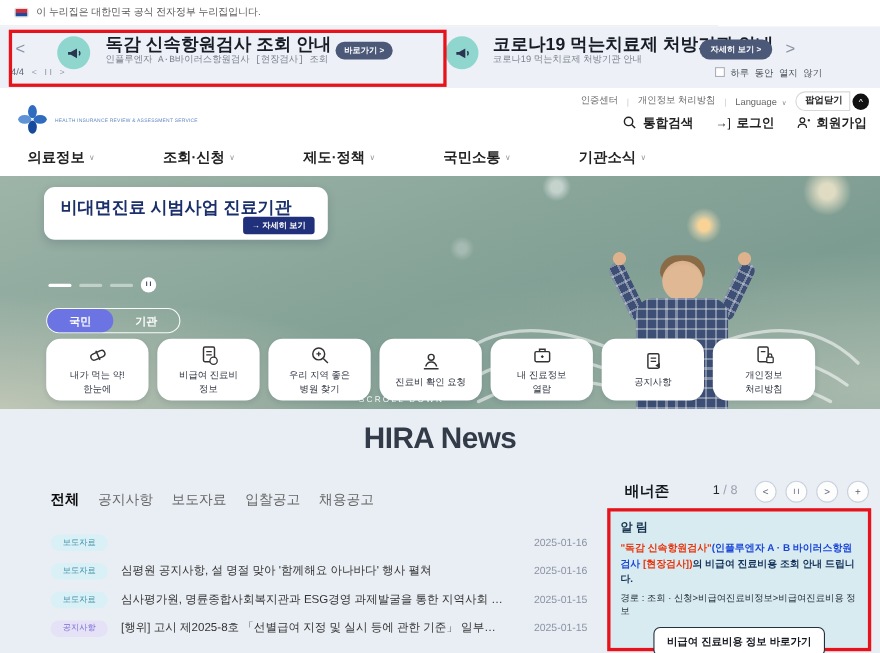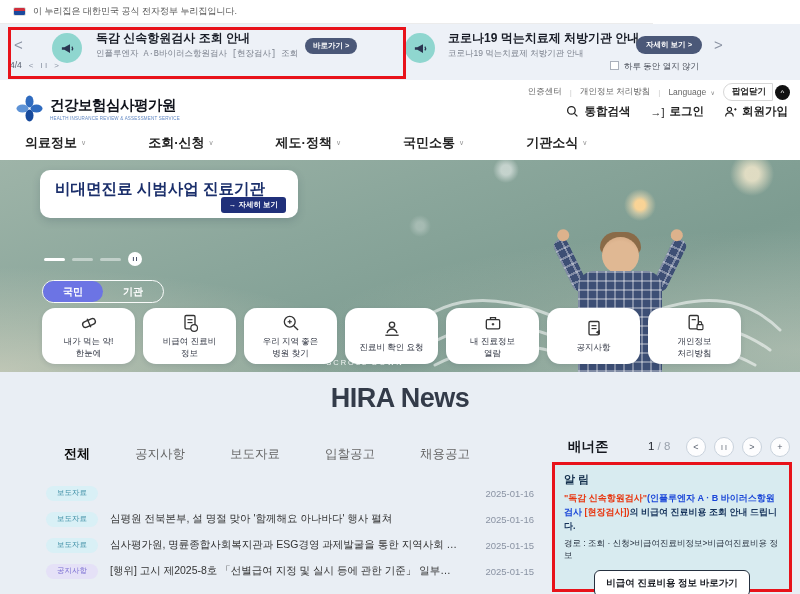--- a/index.html
+++ b/index.html
@@ -14,28 +14,28 @@
     background:linear-gradient(180deg,#cf2e3c 50%,#1b4a9e 50%); border:1px solid #ddd; }
   .official span { font-size:9px; color:#555; }
 
   
   .popupbar { position:absolute; left:0; top:24px; width:800px; height:56px; background:#edf1f7; }
   .annot-box { position:absolute; left:8px; top:3px; width:398px; height:52px;
     border:3px solid #e8121a; }
   .pp-chev { position:absolute; font-size:15px; color:#8b93a3; cursor:pointer; }
   .pp-icon { position:absolute; width:30px; height:30px; border-radius:50%; background:#8fd6cf;
     display:flex; align-items:center; justify-content:center; }
-  .pp-title { position:absolute; font-size:12px; font-weight:bold; color:#181c26; white-space:nowrap;text-align:right; }
+  .pp-title { position:absolute; font-size:16px; font-weight:bold; color:#181c26; white-space:nowrap;text-align:right; }
   .pp-sub { position:absolute; font-size:8.5px; color:#7c828e; white-space:nowrap; }
   .pp-cta { position:absolute; background:#4b5878; color:#fff; font-size:7.5px; font-weight:bold;
     border:none; border-radius:8px; padding:3px 8px; cursor:pointer; white-space:nowrap; }
   .pp-pager { position:absolute; left:10px; top:36px; font-size:8.5px; color:#5a6170;
     display:flex; gap:7px; align-items:center; }
   .pp-pager .pg-ctl { cursor:pointer; color:#8b93a3; font-size:8px; }
-  .chk-row { position:absolute; left:610px; top:37px; display:flex; gap:5px; }
+  .chk-row { position:absolute; left:650px; top:37px; display:flex; gap:5px;font-family:Liberation Mono, monospace; }
   .chk-box { width:9px; height:9px; border:1px solid #aab0bb; background:#fff; cursor:pointer; }
   .chk-row label { font-size:8.5px; color:#4a4f5a; }
 
   
   .header { position:absolute; left:0; top:80px; width:800px; height:80px; background:#fff; }
   .util { position:absolute; right:10px; top:3px; display:flex; align-items:center; gap:8px; }
   .util .u-item { font-size:8.5px; color:#666; cursor:pointer; }
   .util .u-sep { font-size:8px; color:#ccc; }
   .util .caret { font-size:6px; color:#888; margin-left:2px; }
   .pclose-label { font-size:8.5px; font-weight:bold; color:#222; border:1px solid #d7d7d7;
@@ -98,21 +98,21 @@
   .qcard { width:93px; height:56px; background:#fff; border-radius:13px; box-shadow:0 2px 5px rgba(30,50,70,0.12);
     display:flex; flex-direction:column; align-items:center; justify-content:center; gap:3px; cursor:pointer; }
   .qcard .ql { font-size:8.5px; color:#2e3340; text-align:center; line-height:1.3; white-space:pre-line; font-weight:500; }
   .scrolldown { position:absolute; left:290px; top:198px; width:150px; text-align:center; z-index:5;
     font-size:7.5px; letter-spacing:2px; color:rgba(255,255,255,0.9); }
 
   
   .news { position:absolute; left:0; top:372px; width:800px; height:222px; background:#e9eef4; }
   .news-title { position:absolute; left:0; top:11px; width:800px; text-align:center;
     font-size:27px; font-weight:800; color:#333b49; letter-spacing:-0.5px; }
-  .tabs { position:absolute; left:64px; top:73px; display:flex; gap:45px; align-items:baseline; }
+  .tabs { position:absolute; left:46px; top:73px; display:flex; gap:17px; align-items:baseline; }
   .tab { font-size:12.5px; color:#666; cursor:pointer; }
   .tab.on { font-weight:bold; color:#0c0c0c; font-size:13px; }
   .nlist { position:absolute; left:46px; top:108px; width:488px; }
   .nrow { position:relative; width:488px; height:26px; display:flex; align-items:center; cursor:pointer; }
   .badge { width:52px; height:15px; border-radius:8px; font-size:7.5px; display:flex; align-items:center;
     justify-content:center; flex:0 0 52px; }
   .badge.press { background:#d9f0f6; color:#3f8fa6; }
   .badge.notice { background:#e5e1f7; color:#7a6ed2; }
   .ntitle { font-size:10.5px; color:#333; margin-left:12px; white-space:nowrap; overflow:hidden;
     text-overflow:ellipsis; max-width:350px; }
@@ -198,21 +198,20 @@
     </div>
 
     <div class="logo">
       <svg width="27" height="27" viewBox="0 0 27 27">
         <ellipse cx="13.5" cy="6.5" rx="4" ry="6" fill="#2f6bbf"></ellipse>
         <ellipse cx="13.5" cy="20.5" rx="4" ry="6" fill="#174a9c"></ellipse>
         <ellipse cx="6.5" cy="13.5" rx="6" ry="4" fill="#5e93d6"></ellipse>
         <ellipse cx="20.5" cy="13.5" rx="6" ry="4" fill="#2f6bbf"></ellipse>
       </svg>
       <div class="logo-txt">
-        <div class="ko">건강보험심사평가원</div>
         <div class="en">HEALTH INSURANCE REVIEW &amp; ASSESSMENT SERVICE</div>
       </div>
     </div>
 
     <div class="actions">
       <span class="act">
         <svg width="13" height="13" viewBox="0 0 24 24">
             <circle cx="10" cy="10" r="7" stroke="#222" stroke-width="2.4" fill="none"></circle>
             <line x1="15.5" y1="15.5" x2="21" y2="21" stroke="#222" stroke-width="2.4"></line>
           </svg>
@@ -373,21 +372,21 @@
       <span class="tab">채용공고</span>
     </div>
 
     <div class="nlist">
       <div class="nrow">
         <span class="badge press">보도자료</span>
         <span class="ndate">2025-01-16</span>
       </div>
       <div class="nrow">
         <span class="badge press">보도자료</span>
-        <span class="ntitle">심평원 전북본부, 설 명절 맞아 '함께해요 아나바다' 행사 펼쳐</span>
+        <span class="ntitle">심평원 공지사항, 설 명절 맞아 '함께해요 아나바다' 행사 펼쳐</span>
         <span class="ndate">2025-01-16</span>
       </div>
       <div class="nrow">
         <span class="badge press">보도자료</span>
         <span class="ntitle">심사평가원, 명륜종합사회복지관과 ESG경영 과제발굴을 통한 지역사회 환원 체계 구축</span>
         <span class="ndate">2025-01-15</span>
       </div>
       <div class="nrow">
         <span class="badge notice">공지사항</span>
         <span class="ntitle">[행위] 고시 제2025-8호 「선별급여 지정 및 실시 등에 관한 기준」 일부개정</span>

